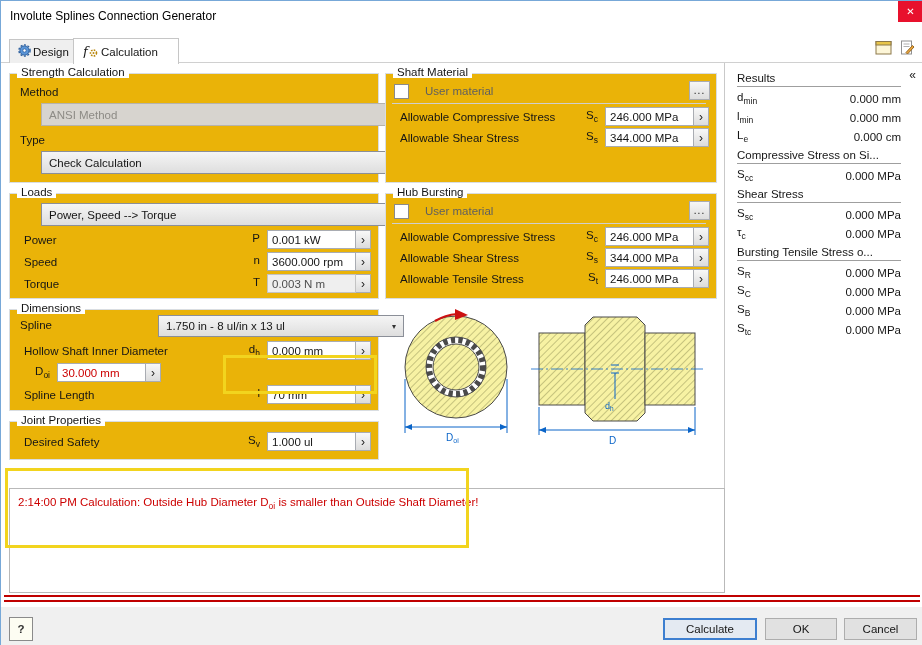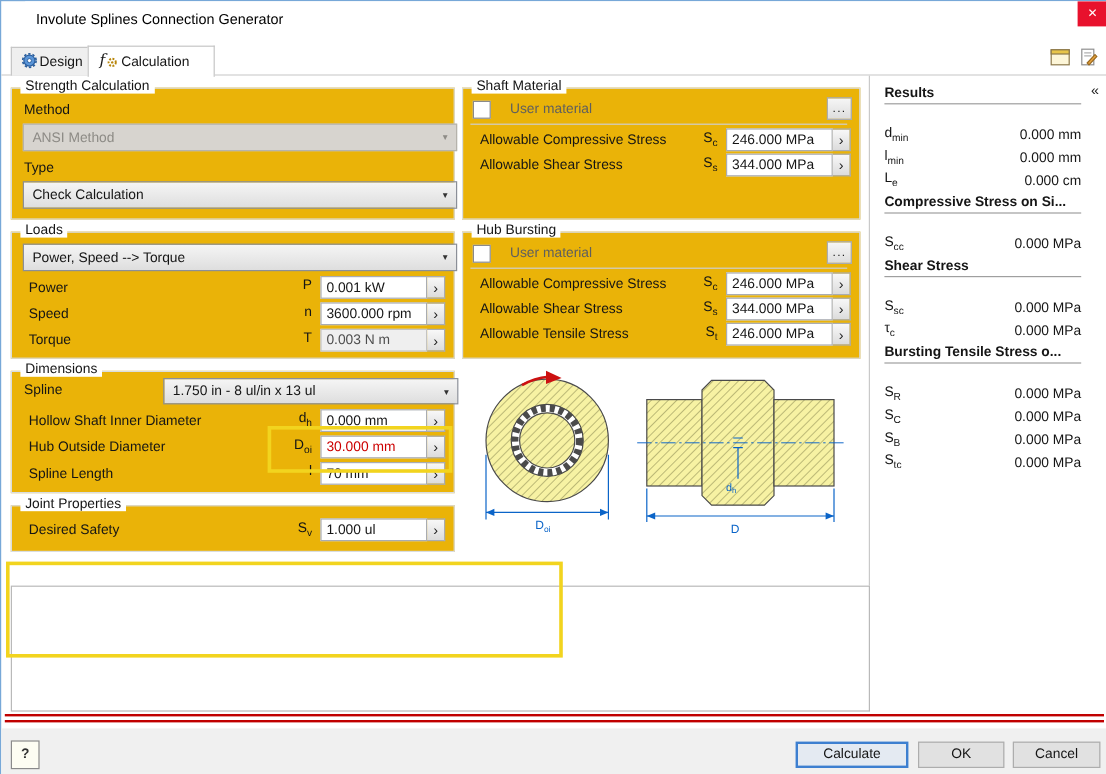--- a/index.html
+++ b/index.html
@@ -1,49 +1,49 @@
 <!DOCTYPE html>
 <html><head>
 <meta charset="utf-8">
 <style>
   html,body{margin:0;padding:0;}
   body{font-family:"Liberation Sans","DejaVu Sans",sans-serif;background:#c8c8c8;}
   .win{position:relative;width:922px;height:645px;background:#ffffff;border:1px solid #77a8d8;overflow:hidden;font-size:11.5px;color:#151515;}
   .abs{position:absolute;}
-  .titlebar{position:absolute;left:0;top:0;right:0;height:30px;background:#fff;margin-left:20px;}
+  .titlebar{position:absolute;left:0;top:0;right:0;height:30px;background:#fff;}
   .title{position:absolute;left:9px;top:8px;font-size:12px;color:#000;white-space:nowrap;}
   .closebtn{position:absolute;right:0;top:0;width:25px;height:21px;background:#e8112d;color:#fff;font-size:10px;display:flex;align-items:center;justify-content:center;cursor:pointer;}
   .tabline{position:absolute;left:0;top:61px;right:0;height:1px;background:#d0d0d0;z-index:1;}
   .tab{position:absolute;top:38px;height:23px;border:1px solid #c6c6c6;border-bottom:none;background:#efefef;display:flex;align-items:center;gap:2px;padding:0 8px;z-index:2;cursor:pointer;white-space:nowrap;}
   .tab.active{background:#fff;top:37px;height:25px;z-index:3;}
   .ticon{position:absolute;top:37px;width:21px;height:20px;display:flex;align-items:center;justify-content:center;cursor:pointer;}
   .group{position:absolute;border:1px solid #d9dde1;background:#eab308;}
   .legend{position:absolute;top:-8px;left:7px;background:#fff;padding:0 4px;white-space:nowrap;}
   .glabel{position:absolute;white-space:nowrap;}
-  .combo{position:absolute;height:21px;border:1px solid #8b8f98;background:linear-gradient(#f5f5f5,#dedede);display:flex;align-items:center;padding:0 7px;cursor:pointer;}
+  .combo{position:absolute;height:21px;border:1px solid #8b8f98;background:linear-gradient(#f5f5f5,#dedede);display:flex;align-items:center;padding:0 7px;cursor:pointer;margin-left:22px;}
   .combo .ctext{white-space:nowrap;overflow:hidden;}
   .combo .caret{margin-left:auto;font-size:8px;color:#333;}
   .combo.dis{background:#d7d4cf;border-color:#b6b3ac;color:#8d8b86;cursor:default;}
   .combo.dis .caret{color:#8d8b86;}
   .row{position:absolute;left:14px;right:7px;height:19px;display:flex;align-items:center;}
   .rlabel{flex:1;white-space:nowrap;overflow:hidden;}
   .sym{width:26px;text-align:right;padding-right:7px;white-space:nowrap;}
   sub{font-size:8.5px;}
   .ibox{width:89px;height:19px;border:1px solid #a9acb2;background:#fff;display:flex;align-items:center;padding:0 4px;white-space:nowrap;overflow:hidden;box-sizing:border-box;}
   .ibox.dis{background:#efefef;border-color:#c3c3c3;color:#4e4e4e;}
   .ibox.red{color:#cc0000;}
   .spin{width:15px;height:19px;border:1px solid #a9acb2;border-left:none;background:linear-gradient(#f8f8f8,#dcdcdc);display:flex;align-items:center;justify-content:center;font-size:12px;color:#222;line-height:1;cursor:pointer;box-sizing:border-box;}
   .cbrow{position:absolute;left:8px;top:8px;height:18px;display:flex;align-items:center;}
   .cb{width:13px;height:13px;border:1px solid #8a8a8a;background:#fff;cursor:pointer;}
   .cblabel{margin-left:16px;color:#5f5f5f;white-space:nowrap;}
   .uline{position:absolute;height:1px;background:#cfcfcf;}
   .morebtn{position:absolute;width:19px;height:17px;border:1px solid #a9acb2;background:linear-gradient(#f6f6f6,#ddd);display:flex;align-items:center;justify-content:center;font-size:10px;letter-spacing:1px;cursor:pointer;}
   .ldbtn{position:absolute;left:180px;top:460px;width:184px;height:19px;background:linear-gradient(#efefef,#dcdcdc);border:1px solid #ababab;color:#6e6e6e;display:flex;align-items:center;justify-content:center;cursor:pointer;margin-top:33px;}
   .results{position:absolute;left:723px;top:62px;right:0;height:530px;background:#fff;border-left:1px solid #c9c9c9;padding:6px 22px 0 12px;box-sizing:border-box;}
-  .rhead{font-weight:bold;border-bottom:1px solid #9f9f9f;padding:3px 0 2px;margin-bottom:16px;white-space:nowrap;overflow:hidden;}
+  .rhead{font-weight:normal;border-bottom:1px solid #9f9f9f;padding:3px 0 2px;margin-bottom:2px;white-space:nowrap;overflow:hidden;}
   .rrow{display:flex;justify-content:space-between;align-items:center;height:19px;}
   .rsym{white-space:nowrap;}
   .collapse{position:absolute;right:3px;top:4px;width:15px;height:15px;display:flex;align-items:center;justify-content:center;font-size:12px;color:#222;cursor:pointer;}
   .msgbox{position:absolute;left:8px;top:487px;width:714px;height:103px;border:1px solid #b9b9b9;background:#fff;}
   .msg{position:absolute;left:8px;color:#cc0000;white-space:nowrap;}
   .ann{position:absolute;border:3px solid #f2d41e;z-index:40;pointer-events:none;}
   .redline{position:absolute;left:3px;top:594px;width:916px;height:7px;border-top:2px solid #c00000;border-bottom:2px solid #c00000;box-sizing:border-box;}
   .bottombar{position:absolute;left:0;top:606px;right:0;bottom:0;background:#f0f0f0;}
   .btn{position:absolute;top:11px;height:22px;background:#e1e1e1;border:1px solid #adadad;display:flex;align-items:center;justify-content:center;cursor:pointer;box-sizing:border-box;}
   .btn.primary{border:2px solid #3d7fd0;background:#e4eaf2;}
@@ -140,21 +140,20 @@
       <span class="ctext">1.750 in - 8 ul/in x 13 ul</span>
       <span class="caret">▾</span>
     </div>
     <div class="row" style="top:31px">
       <span class="rlabel">Hollow Shaft Inner Diameter</span>
       <span class="sym"><span>d</span><sub>h</sub></span>
       <div class="ibox">0.000 mm</div>
       <div class="spin">›</div>
     </div>
     <div class="row" style="top:53px">
-      <span class="rlabel">Hub Outside Diameter</span>
       <span class="sym"><span>D</span><sub>oi</sub></span>
       <div class="ibox red">30.000 mm</div>
       <div class="spin">›</div>
     </div>
     <div class="row" style="top:75px">
       <span class="rlabel">Spline Length</span>
       <span class="sym"><span>l</span><sub></sub></span>
       <div class="ibox">70 mm</div>
       <div class="spin">›</div>
     </div>
@@ -311,20 +310,23 @@
       <span class="rsym"><span>S</span><sub>B</sub></span>
       <span class="rval">0.000 MPa</span>
     </div>
     <div class="rrow">
       <span class="rsym"><span>S</span><sub>tc</sub></span>
       <span class="rval">0.000 MPa</span>
     </div>
   </div>
 
   <div class="msgbox">
+    <div class="msg" style="top:7px">
+      <span>2:14:00 PM Calculation: Outside Hub Diameter D</span><sub>oi</sub><span> is smaller than Outside Shaft Diameter!</span>
+    </div>
   </div>
 
   <div class="ann" style="left:222px;top:354px;width:148px;height:33px"></div>
   <div class="ann" style="left:4px;top:467px;width:458px;height:74px"></div>
 
   <div class="redline"></div>
 
   <div class="bottombar">
     <div class="helpbtn">?</div>
     <div class="btn primary" style="left:662px;width:94px">Calculate</div>

